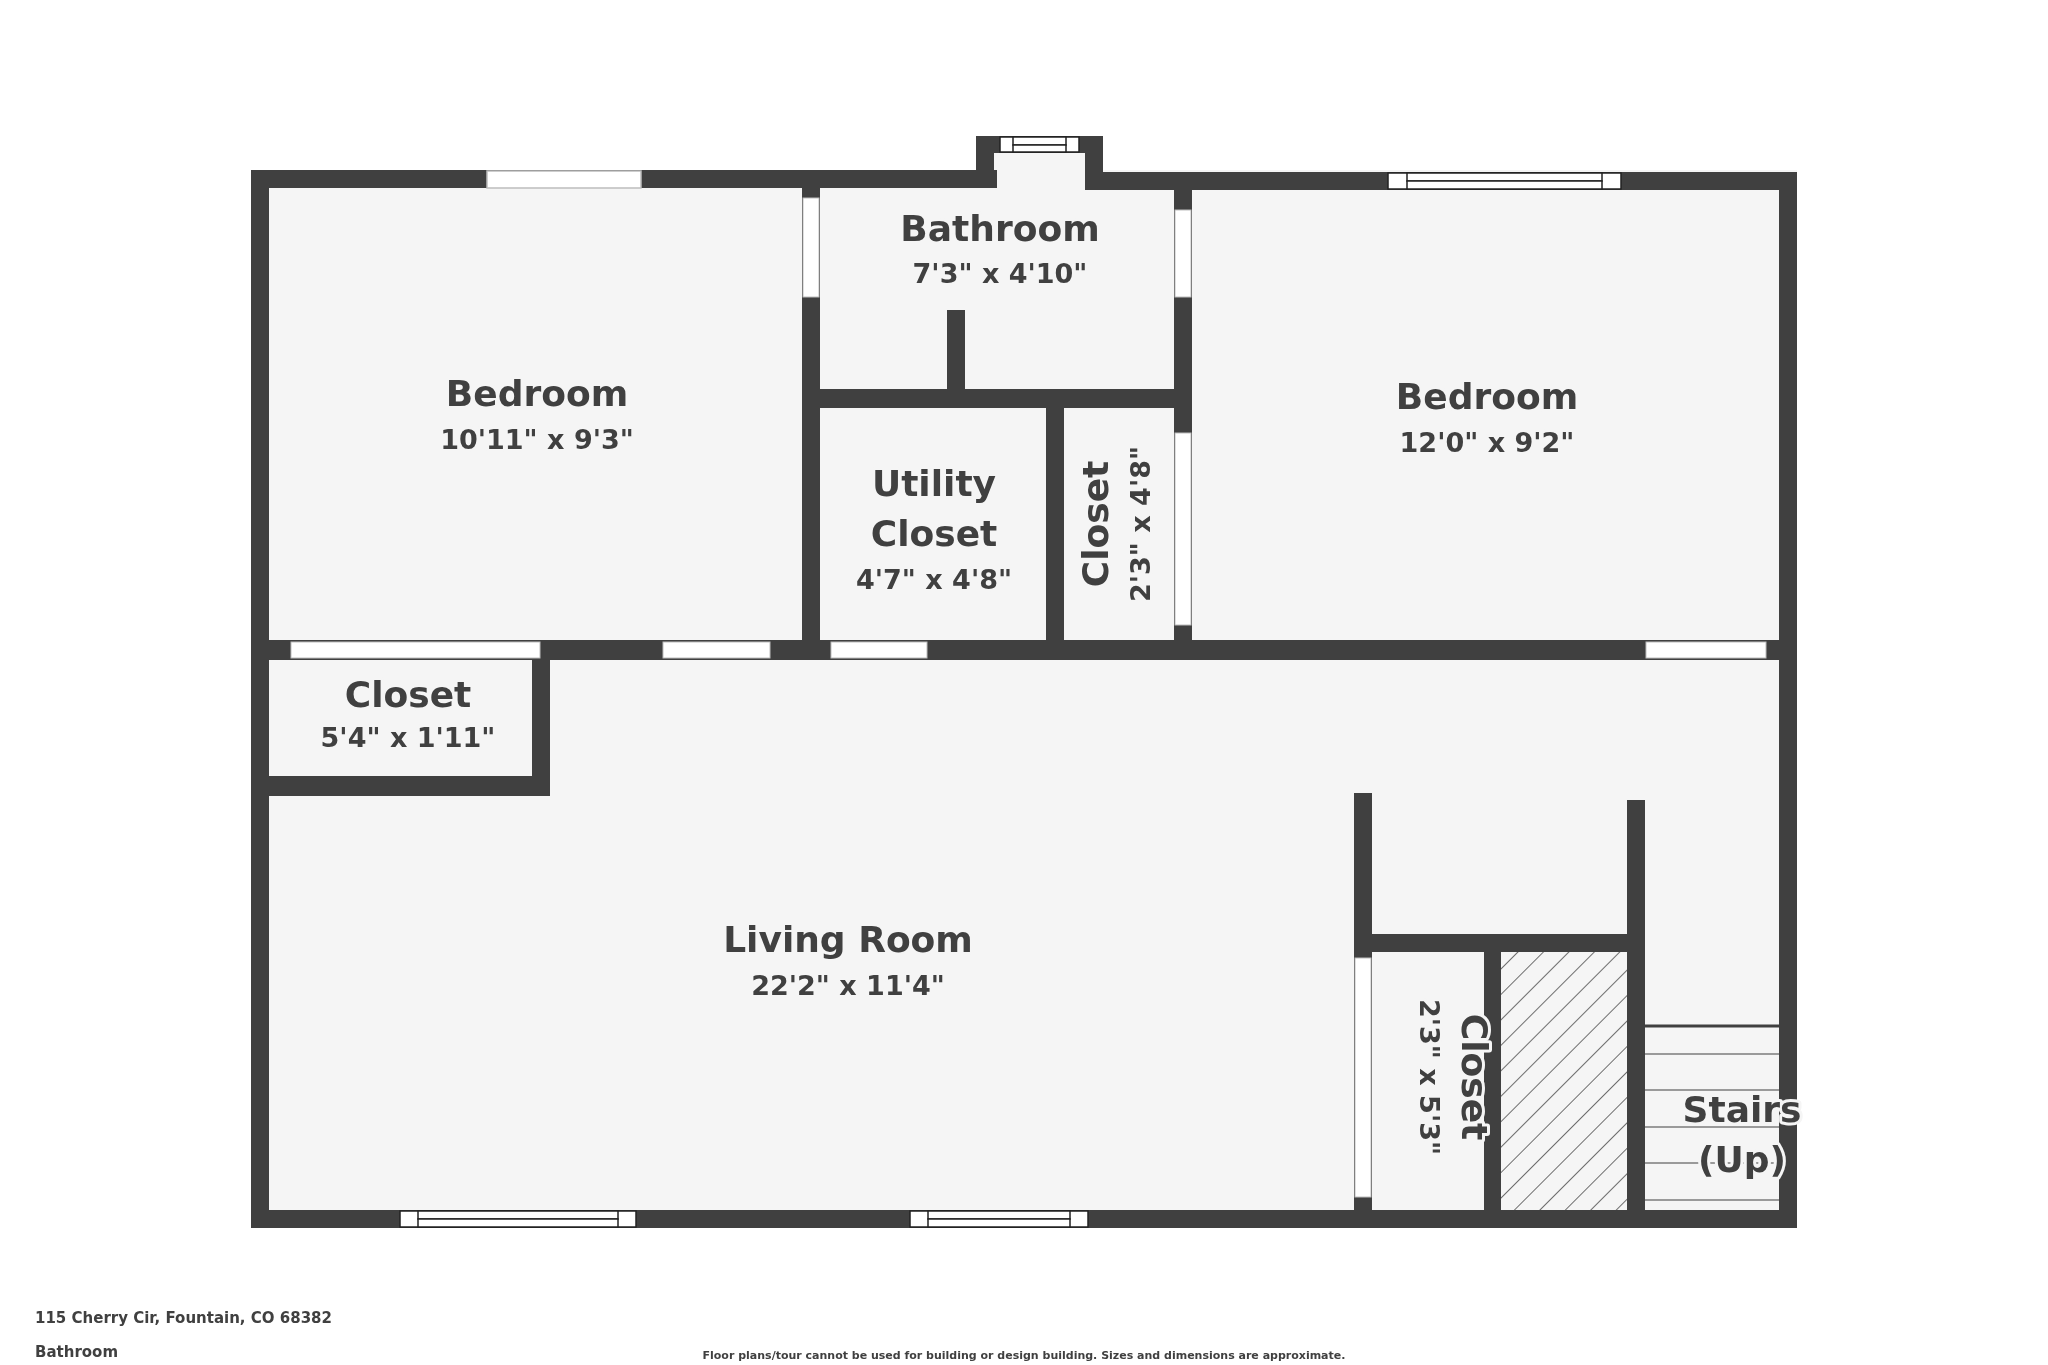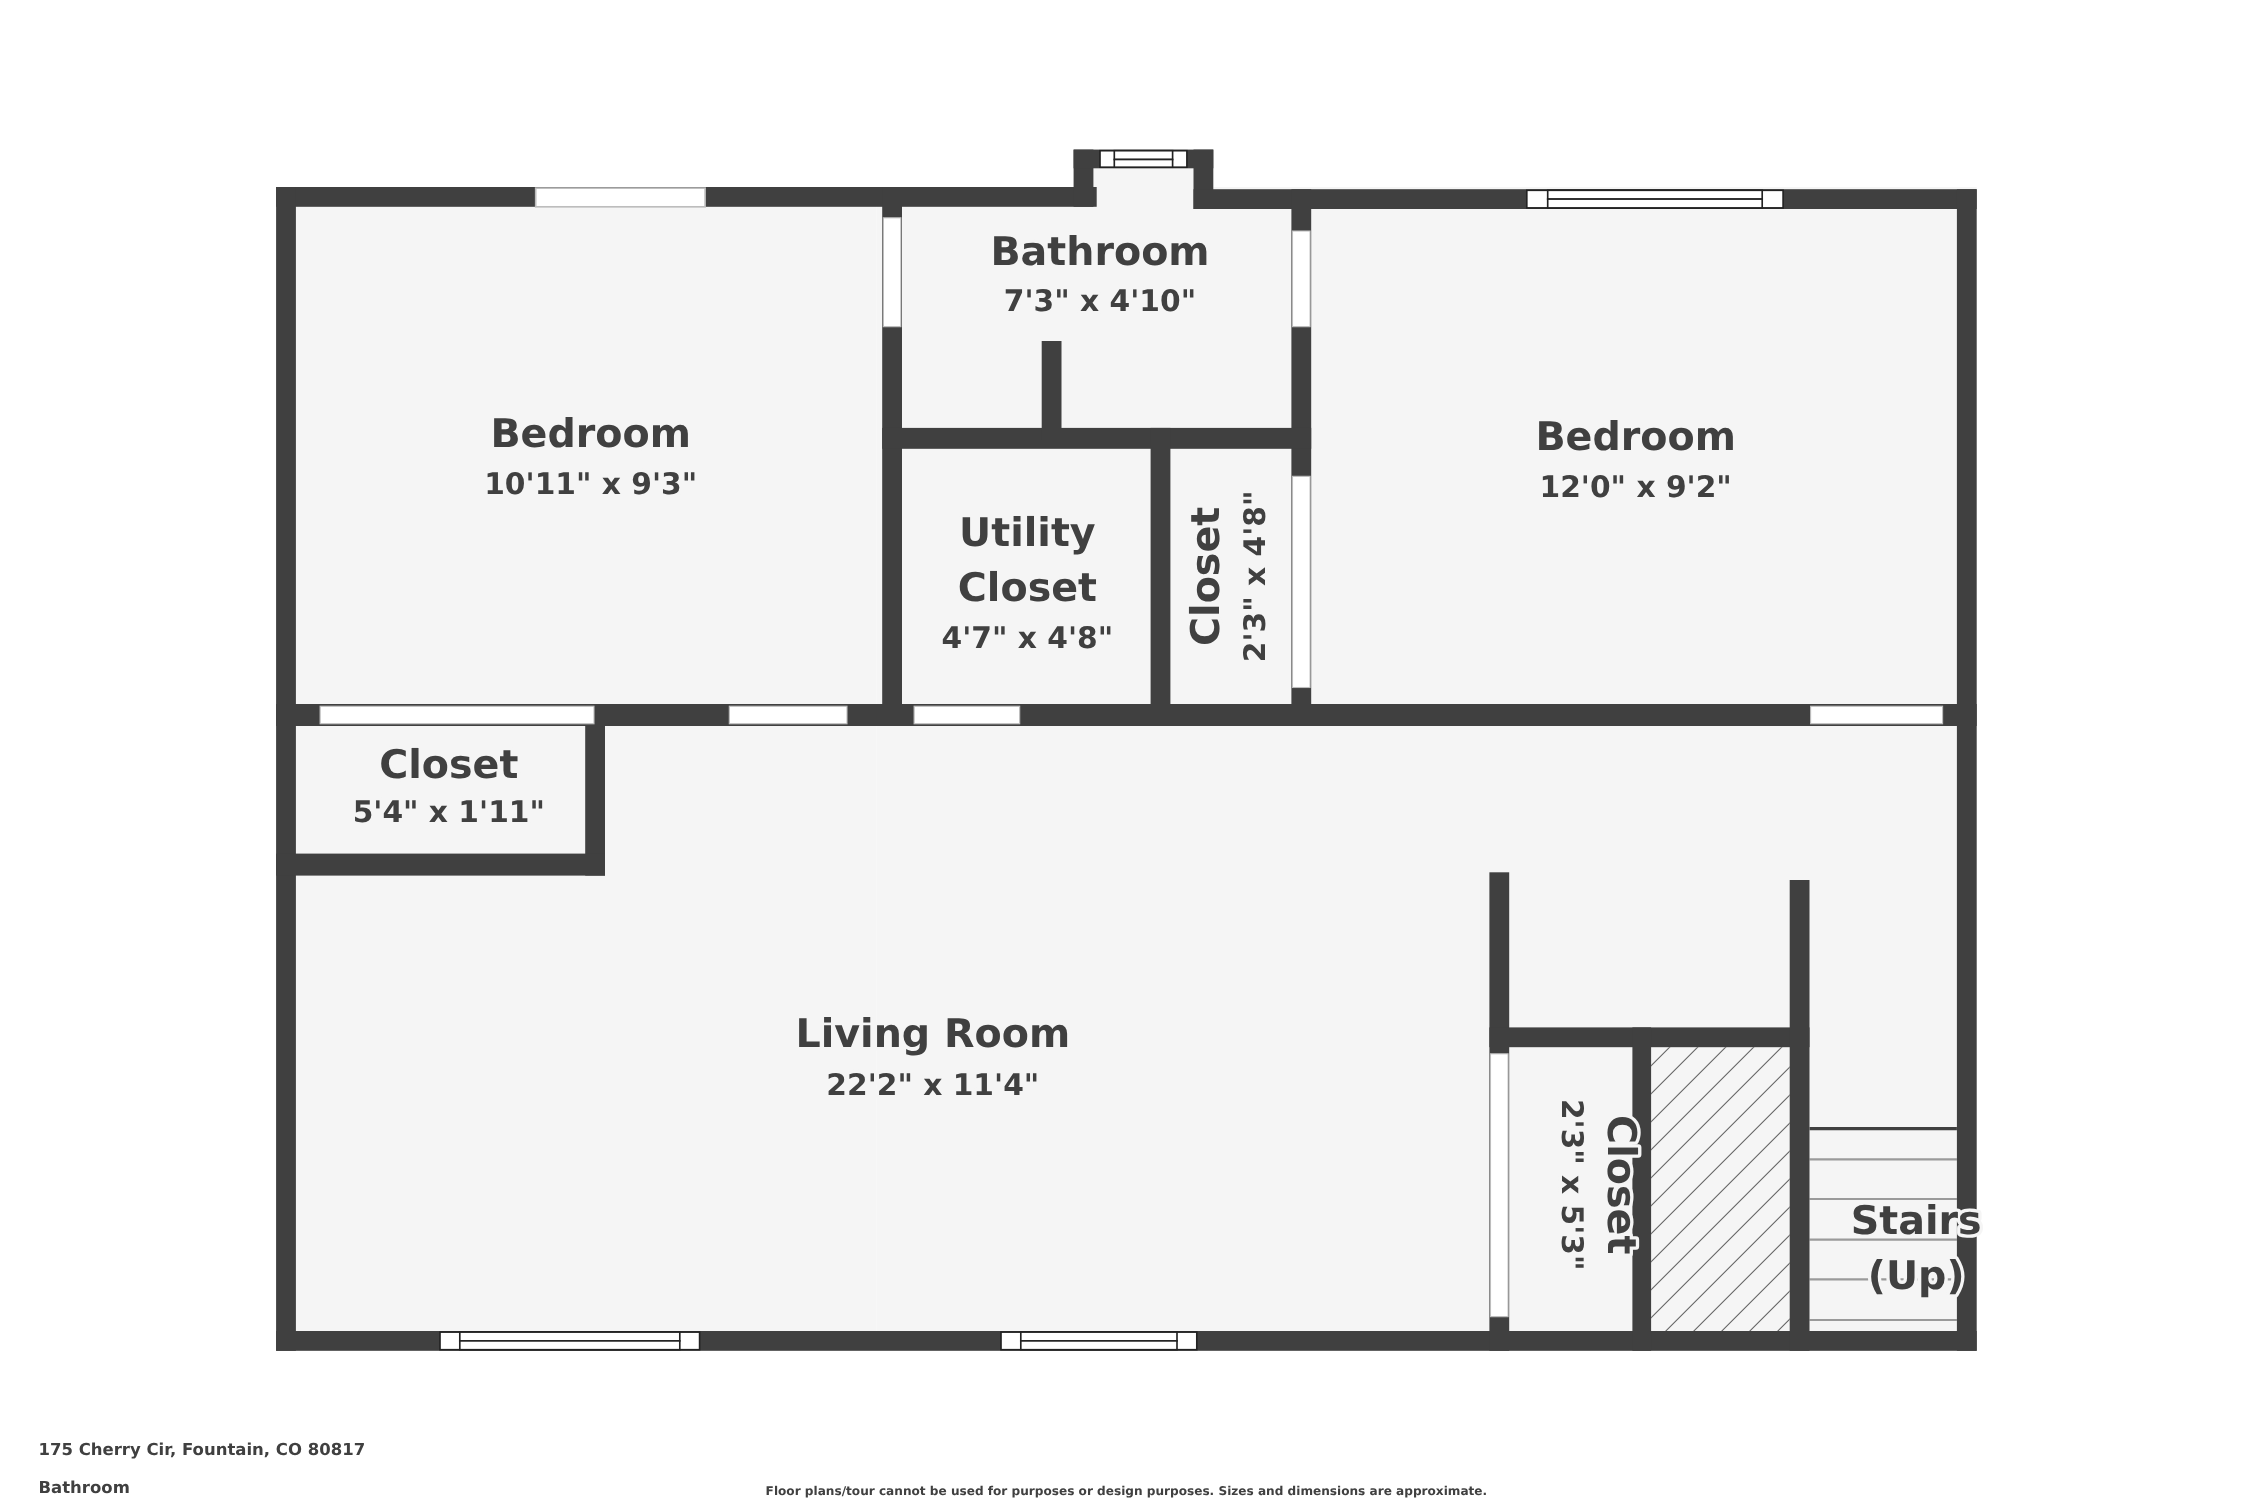--- a/index.html
+++ b/index.html
@@ -143,15 +143,15 @@
     <text class="lbl dims" x="848" y="995">22'2" x 11'4"</text>
 
     <text class="lbl title" transform="translate(1462,1077) rotate(90)">Closet</text>
     <text class="lbl dims" transform="translate(1420,1077) rotate(90)">2'3" x 5'3"</text>
 
     <text class="lbl title" x="1742" y="1122">Stairs</text>
     <text class="lbl title" x="1742" y="1172">(Up)</text>
   </g>
 </svg>
 
-<div id="addr" class="footer">175 Cherry Cir, Fountain, CO 80817</div>
+<div id="addr" class="footer">115 Cherry Cir, Fountain, CO 68382</div>
 <div id="level" class="footer">Bathroom</div>
-<div id="disclaimer" class="footer">Floor plans/tour cannot be used for purposes or design purposes. Sizes and dimensions are approximate.</div>
+<div id="disclaimer" class="footer">Floor plans/tour cannot be used for building or design building. Sizes and dimensions are approximate.</div>
 
 </body></html>

